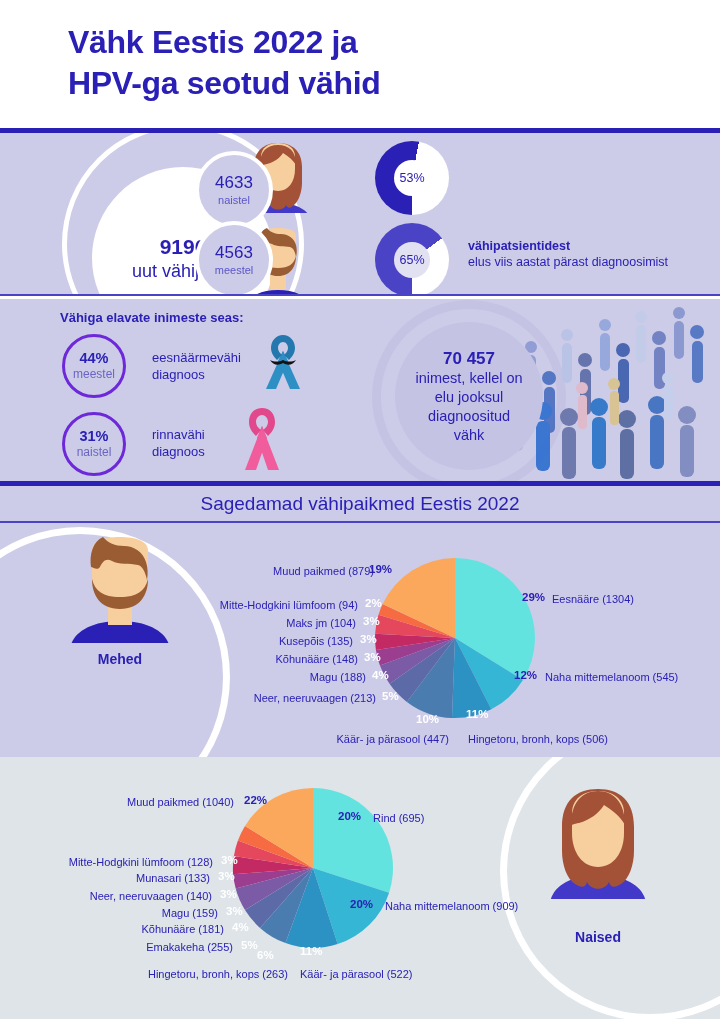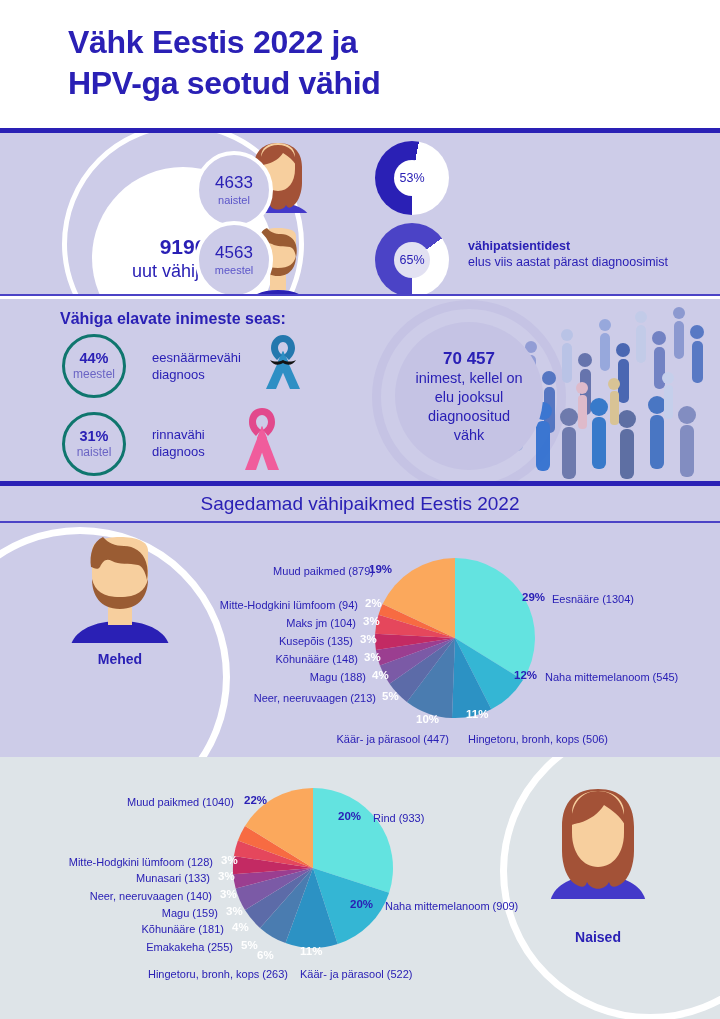--- a/index.html
+++ b/index.html
@@ -71,25 +71,25 @@
     color:#2A20B5;font-size:12.5px;font-weight:400;
   }
   .donut2 .hole{background:#E2E1F2;}
   .donut-txt{position:absolute;color:#2A20B5;}
   .donut-txt .l1{font-size:12.5px;font-weight:700;line-height:16px;}
   .donut-txt .l2{font-size:12.5px;font-weight:400;line-height:16px;}
 
   
   .band2{position:absolute;left:0;top:299px;width:720px;height:182px;background:#CDCCE8;overflow:hidden;}
   .band2-title{
-    position:absolute;left:60px;top:11px;font-size:16px;font-weight:700;color:#2A20B5;
+    position:absolute;left:60px;top:11px;font-size:13px;font-weight:700;color:#2A20B5;
   }
   .pct-circle{
     position:absolute;width:64px;height:64px;border-radius:50%;
-    background:#CDCCE8;border:3px solid #0f766e;box-sizing:border-box;
+    background:#CDCCE8;border:3px solid #6d28d9;box-sizing:border-box;
     display:flex;flex-direction:column;align-items:center;justify-content:center;
   }
   .pct-circle .num{font-size:14.5px;font-weight:700;color:#2A20B5;line-height:17px;}
   .pct-circle .lbl{font-size:12px;font-weight:400;color:#6A64C4;line-height:15px;}
   .pct-text{position:absolute;color:#2A20B5;font-size:13px;line-height:17px;white-space:pre-line;}
 
   .ribbon{position:absolute;}
 
   .crowd-circle{
     position:absolute;left:395px;top:23px;width:148px;height:148px;border-radius:50%;
@@ -430,21 +430,21 @@
           <path d="M0 0 L-77.3 20.6 A80 80 0 0 1 -79.9 6.3 Z" fill="#9B3E90"></path>
           <path d="M0 0 L-79.9 6.3 A80 80 0 0 1 -79.1 -11.9 Z" fill="#C32A63"></path>
           <path d="M0 0 L-79.1 -11.9 A80 80 0 0 1 -75.1 -27.5 Z" fill="#E5475C"></path>
           <path d="M0 0 L-75.1 -27.5 A80 80 0 0 1 -68.0 -42.1 Z" fill="#F76B42"></path>
           <path d="M0 0 L-68.0 -42.1 A80 80 0 0 1 0 -80 Z" fill="#FBA85C"></path>
         </g>
       </svg>
     </div>
 
     <div class="pie-pct" style="left:338px;top:53px;color:#2A20B5;">20%</div>
-    <div class="pie-lbl right" style="left:373px;top:54px;">Rind (933)</div>
+    <div class="pie-lbl right" style="left:373px;top:54px;">Rind (695)</div>
 
     <div class="pie-pct" style="left:350px;top:141px;color:#2A20B5;">20%</div>
     <div class="pie-lbl right" style="left:385px;top:142px;">Naha mittemelanoom (909)</div>
 
     <div class="pie-pct" style="left:300px;top:188px;color:#ffffff;">11%</div>
     <div class="pie-lbl right" style="left:300px;top:210px;">Käär- ja pärasool (522)</div>
 
     <div class="pie-pct" style="left:257px;top:192px;color:#ffffff;">6%</div>
     <div class="pie-lbl left" style="left:6px;top:210px;width:282px;">Hingetoru, bronh, kops (263)</div>
 

